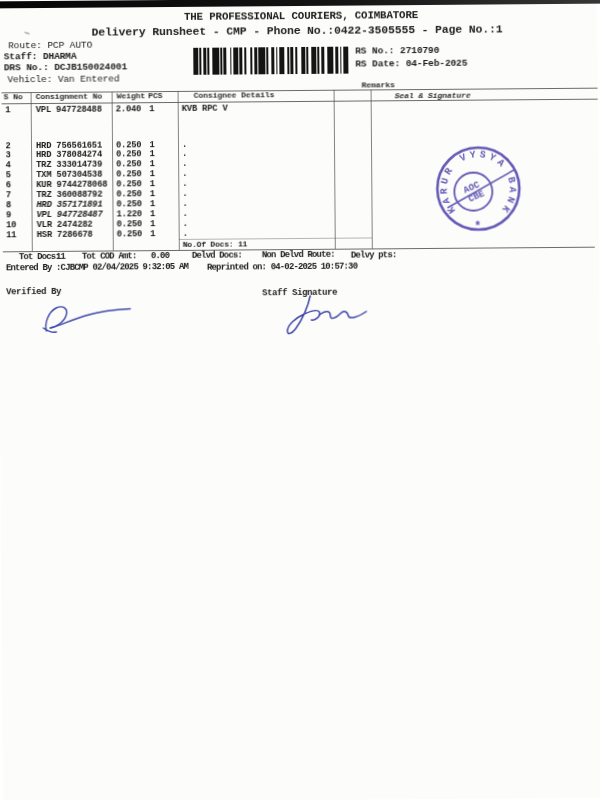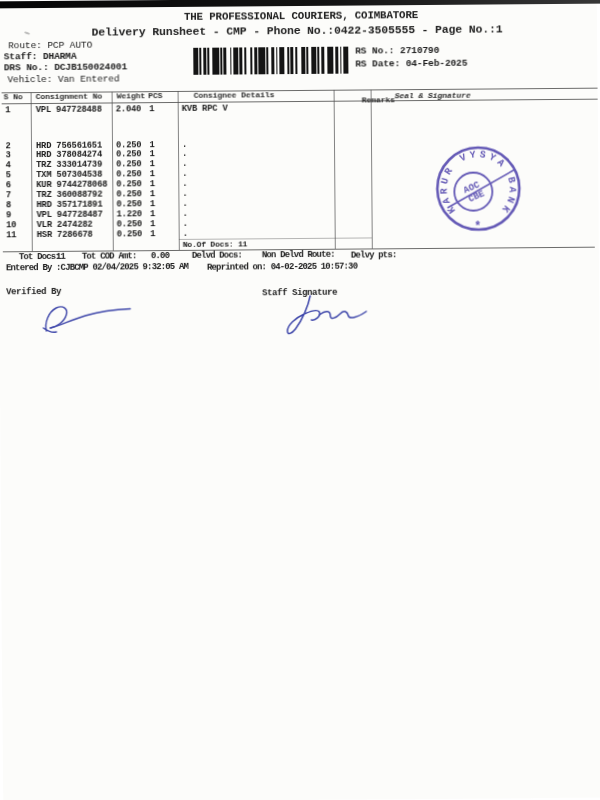--- a/index.html
+++ b/index.html
@@ -123,21 +123,21 @@
   <div class="vline" style="left:114px;top:89.5px;height:159px;"></div>
   <div class="vline" style="left:180px;top:89.5px;height:159px;"></div>
   <div class="vline" style="left:336px;top:89.5px;height:159px;"></div>
   <div class="vline" style="left:373px;top:89.5px;height:159px;"></div>
 
   <div class="abs th" style="left:6px;top:91px;">S No</div>
   <div class="abs th" style="left:38px;top:91px;">Consignment No</div>
   <div class="abs th" style="left:119px;top:91px;">Weight</div>
   <div class="abs th" style="left:150.5px;top:91px;">PCS</div>
   <div class="abs th" style="left:196px;top:91px;">Consignee Details</div>
-  <div class="abs th" style="left:340px;top:97px;padding-left:24px;">Remarks</div>
+  <div class="abs th" style="left:340px;top:82px;padding-left:24px;">Remarks</div>
   <div class="abs th" style="left:397px;top:93px;font-style:italic;">Seal &amp; Signature</div>
 
   <div id="rows">
       <div>
         <span class="abs cell" style="left: 7.5px; top: 103.5px;">1</span>
         <span class="abs cell" style="left: 38px; top: 103.5px;">VPL 947728488</span>
         <span class="abs cell" style="left: 118px; top: 103.5px;">2.040</span>
         <span class="abs cell" style="left: 151.5px; top: 103.5px;">1</span>
         <span class="abs cell" style="left: 184px; top: 103.5px;">KVB RPC V</span>
       </div>
@@ -178,28 +178,28 @@
       </div>
       <div>
         <span class="abs cell" style="left: 7.5px; top: 189px;">7</span>
         <span class="abs cell" style="left: 38px; top: 189px;">TRZ 360088792</span>
         <span class="abs cell" style="left: 118px; top: 189px;">0.250</span>
         <span class="abs cell" style="left: 151.5px; top: 189px;">1</span>
         <span class="abs cell" style="left: 184px; top: 189px;">.</span>
       </div>
       <div>
         <span class="abs cell" style="left: 7.5px; top: 198.9px;">8</span>
-        <span class="abs cell" style="left: 38px; top: 198.9px;">HRD 357171891</span>
+        <span class="abs cell" style="left: 38px; top: 198.9px; font-style: italic;">HRD 357171891</span>
         <span class="abs cell" style="left: 118px; top: 198.9px;">0.250</span>
         <span class="abs cell" style="left: 151.5px; top: 198.9px;">1</span>
         <span class="abs cell" style="left: 184px; top: 198.9px;">.</span>
       </div>
       <div>
         <span class="abs cell" style="left: 7.5px; top: 208.8px;">9</span>
-        <span class="abs cell" style="left: 38px; top: 208.8px;">VPL 947728487</span>
+        <span class="abs cell" style="left: 38px; top: 208.8px; font-style: italic;">VPL 947728487</span>
         <span class="abs cell" style="left: 118px; top: 208.8px;">1.220</span>
         <span class="abs cell" style="left: 151.5px; top: 208.8px;">1</span>
         <span class="abs cell" style="left: 184px; top: 208.8px;">.</span>
       </div>
       <div>
         <span class="abs cell" style="left: 7.5px; top: 218.7px;">10</span>
         <span class="abs cell" style="left: 38px; top: 218.7px;">VLR 2474282</span>
         <span class="abs cell" style="left: 118px; top: 218.7px;">0.250</span>
         <span class="abs cell" style="left: 151.5px; top: 218.7px;">1</span>
         <span class="abs cell" style="left: 184px; top: 218.7px;">.</span>

